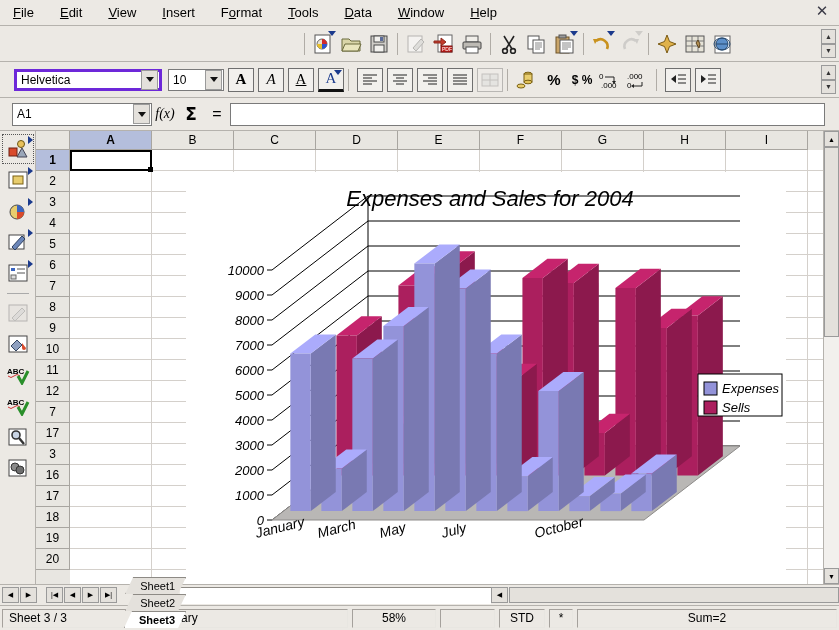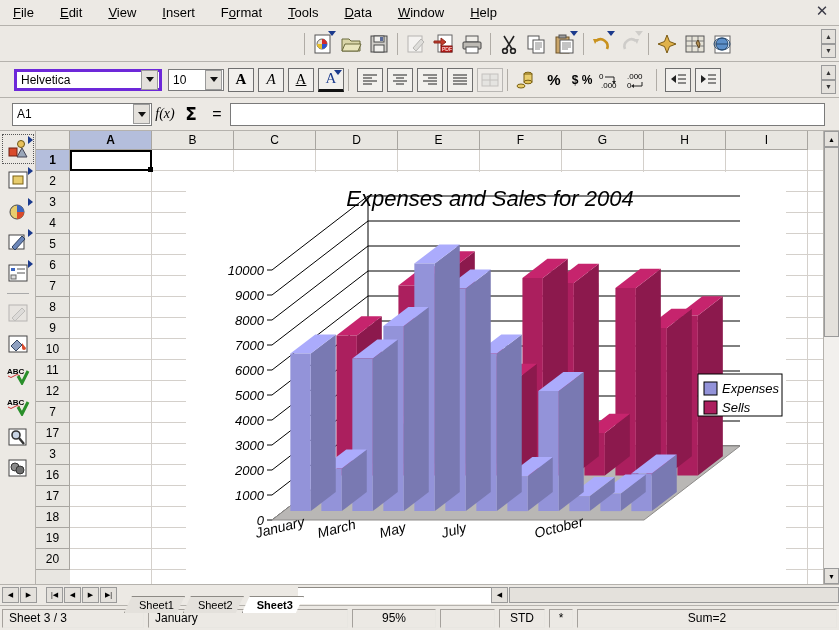--- a/index.html
+++ b/index.html
@@ -114,21 +114,21 @@
   .chart { position: absolute; left: 116px; top: 22px; width: 600px; height: 412px;
            pointer-events: none; font-style: italic; }
 
   
   .tabbar { height: 21px; background: #ece9e4; display: flex; align-items: center;
             border-top: 1px solid #b5b2ad; }
   .navbtns { display: flex; margin-left: 2px; }
   .navbtn { width: 17px; height: 16px; border: 1px solid #9a9a9a; background: #e4e1dc;
             display: flex; align-items: center; justify-content: center; font-size: 7px;
             margin-right: 1px; cursor: default; }
-  .tabs { display: flex; align-items: flex-end; height: 36px; margin-left: 6px; }
+  .tabs { display: flex; align-items: flex-end; height: 36px; margin-left: 6px; flex-direction: column; }
   .tab { height: 17px; padding: 0 10px 0 14px; font-size: 11px; line-height: 17px;
          background: #e4e1dc; border: 1px solid #8d8a85; border-bottom: none;
          position: relative; cursor: default; margin-right: -2px;
          clip-path: polygon(8px 0, 100% 0, calc(100% - 8px) 100%, 0 100%); }
   .tab.active { background: #fff; font-weight: bold; z-index: 3; }
   .tabfill { flex: 1; height: 17px; background: #fff; border-top: 1px solid #8d8a85;
              margin-left: -4px; }
   .hscroll { display: flex; align-items: center; }
 
   .statusbar { height: 25px; background: #ece9e4; display: flex; align-items: center;
@@ -692,20 +692,20 @@
     <div class="tabfill"></div>
     <div class="hscroll">
       <div class="navbtn">◀</div>
       <div style="width:330px;height:16px;background:#e4e1dc;border:1px solid #9a9a9a"></div>
     </div>
   </div>
 
   <div class="statusbar">
     <div class="sfield inset" style="width:142px">Sheet 3 / 3</div>
     <div class="sfield inset" style="width:200px">January</div>
-    <div class="sfield inset" style="width:84px;justify-content:center">95%</div>
+    <div class="sfield inset" style="width:84px;justify-content:center">58%</div>
     <div class="sfield inset" style="width:55px"></div>
     <div class="sfield inset" style="width:46px;justify-content:center">STD</div>
     <div class="sfield inset" style="width:24px;justify-content:center">*</div>
     <div class="sfield inset" style="flex:1;justify-content:center">Sum=2</div>
   </div>
 
 </div>
 
 </body></html>

